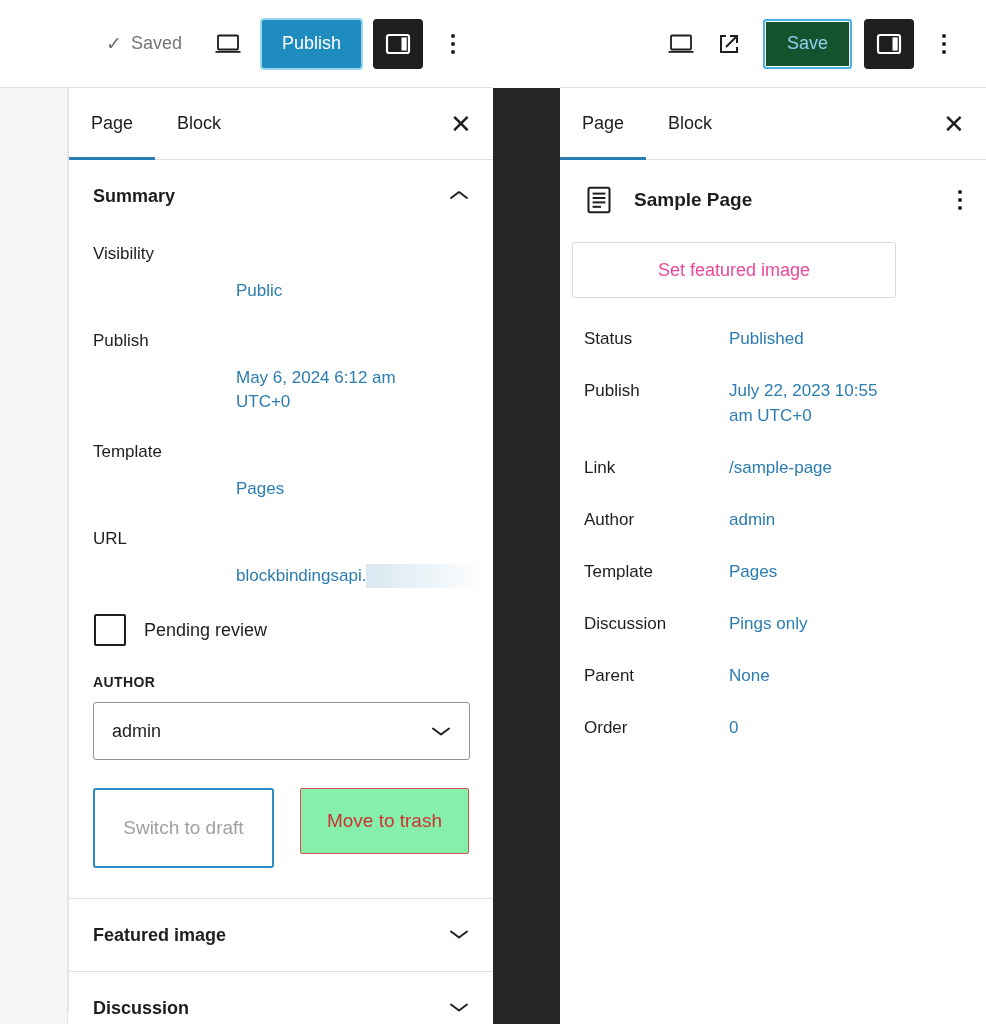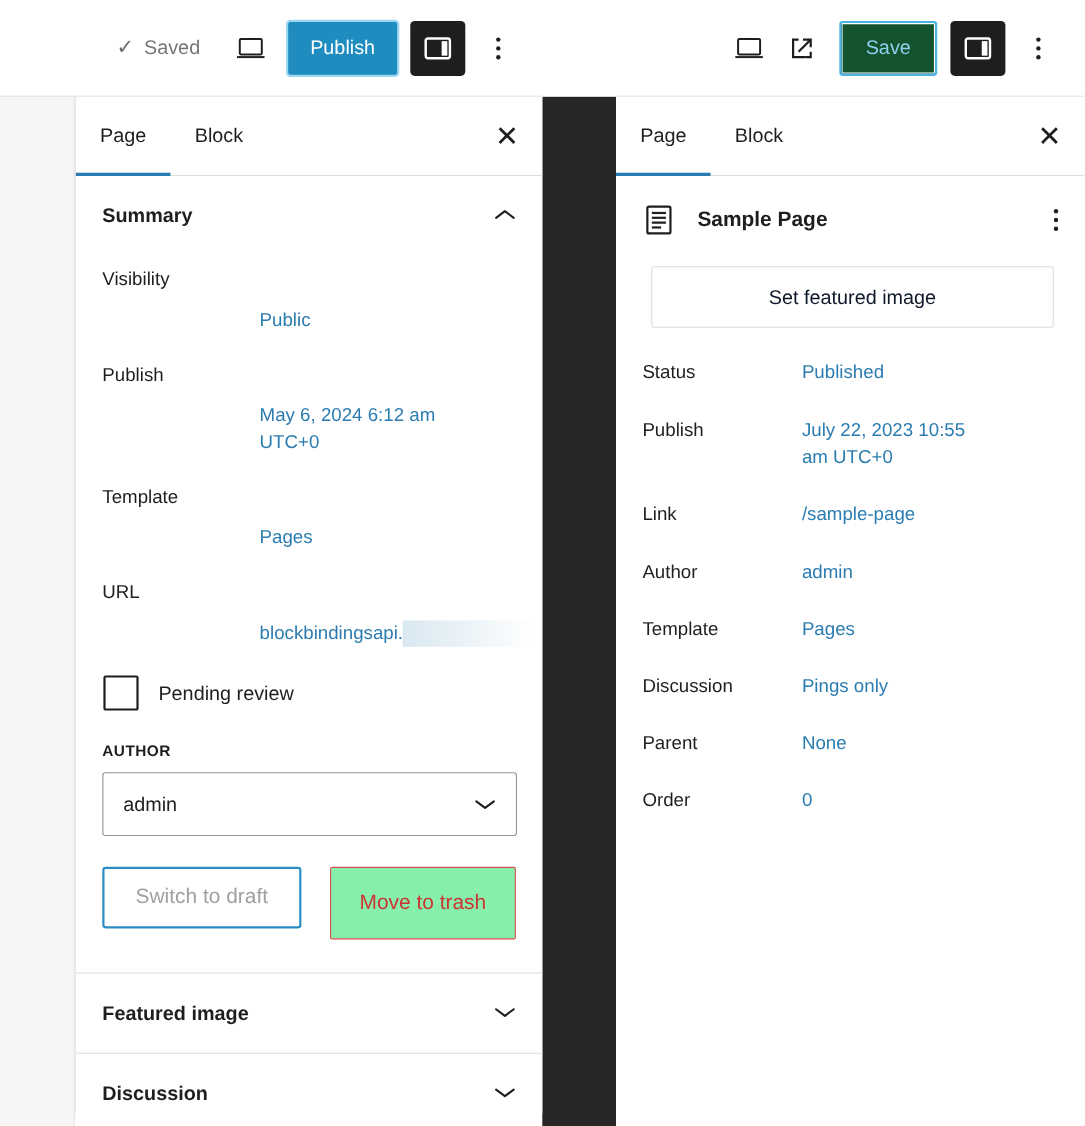--- a/index.html
+++ b/index.html
@@ -165,21 +165,21 @@
   .select {
     width: 377px; height: 58px;
     border: 1px solid #949494; border-radius: 3px;
     display: flex; align-items: center; padding: 0 18px;
     font-size: 18px; color: #1e1e1e; background: #fff; cursor: pointer;
   }
   .select .chev { margin-left: auto; color: #1e1e1e; }
 
   .btn-row { display: flex; gap: 26px; margin: 28px 0 30px 0; }
   .btn-draft {
-    width: 185px; height: 56px;
+    width: 185px; height: 80px;
     border: 2px solid #2b8cc4; border-radius: 3px;
     background: #fff; color: #a0a0a0; font-size: 19px; cursor: pointer;
     font-family: "Liberation Sans", sans-serif;
   }
   .btn-trash {
     width: 173px; height: 66px;
     border: 1.5px solid #d94f4f; border-radius: 2px;
     background: #86efac; color: #cc3333; font-size: 19px; cursor: pointer;
     font-family: "Liberation Sans", sans-serif;
   }
@@ -206,24 +206,24 @@
   }
   .doc-title { font-size: 19px; font-weight: 600; color: #1e1e1e; }
   .doc-kebab {
     margin-left: auto; width: 36px; height: 36px;
     display: flex; flex-direction: column; align-items: center; justify-content: center;
     gap: 4px; background: none; border: none; cursor: pointer;
   }
   .doc-kebab i { width: 4px; height: 4px; border-radius: 50%; background: #1e1e1e; display: block; }
 
   .featured-btn {
-    margin: 24px 24px 0 32px;
-    height: 56px; width: 366px;
+    margin: 24px 24px 0 12px;
+    height: 56px; width: 324px;
     border: 1px solid #dcdcdc; border-radius: 2px;
-    background: #fff; color: #0f172a; font-size: 18px; cursor: pointer;
+    background: #fff; color: #ec4899; font-size: 18px; cursor: pointer;
     font-family: "Liberation Sans", sans-serif;
   }
   .stats {
     margin: 26px 24px 0 24px;
     font-size: 17px; color: #8d8d8d; line-height: 30px;
   }
   .meta-body { padding: 28px 24px 0 24px; }
   .meta-row { display: flex; align-items: flex-start; margin-bottom: 27px; }
   .meta-row .lbl {
     width: 145px; flex: 0 0 145px;

